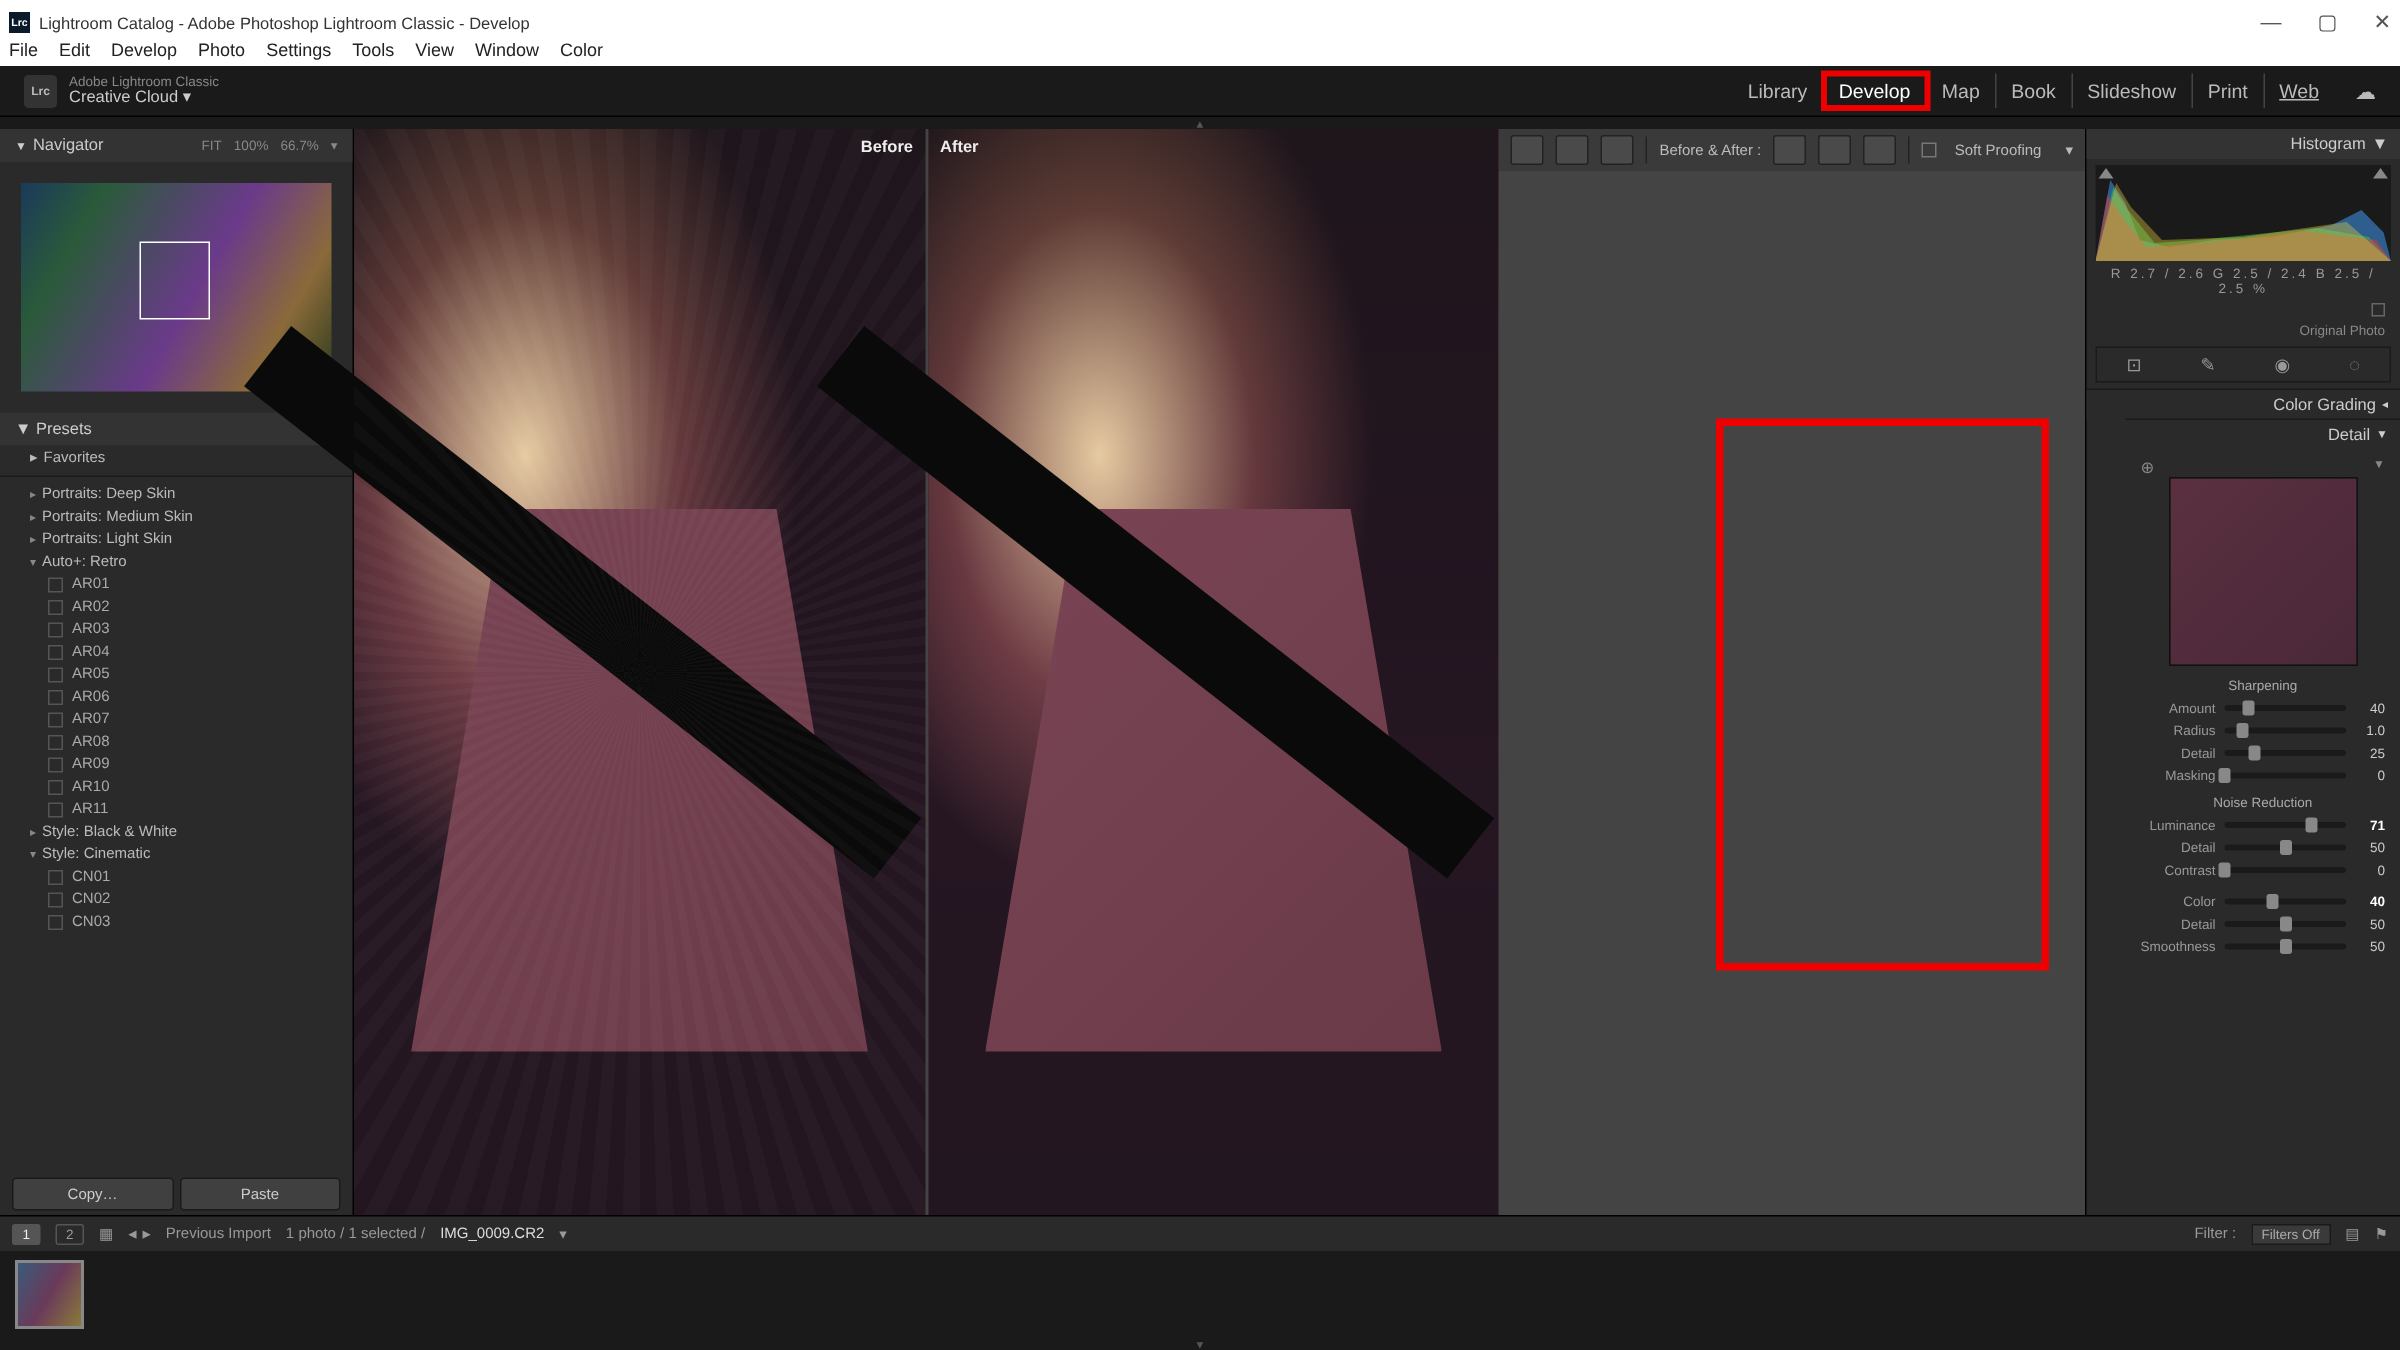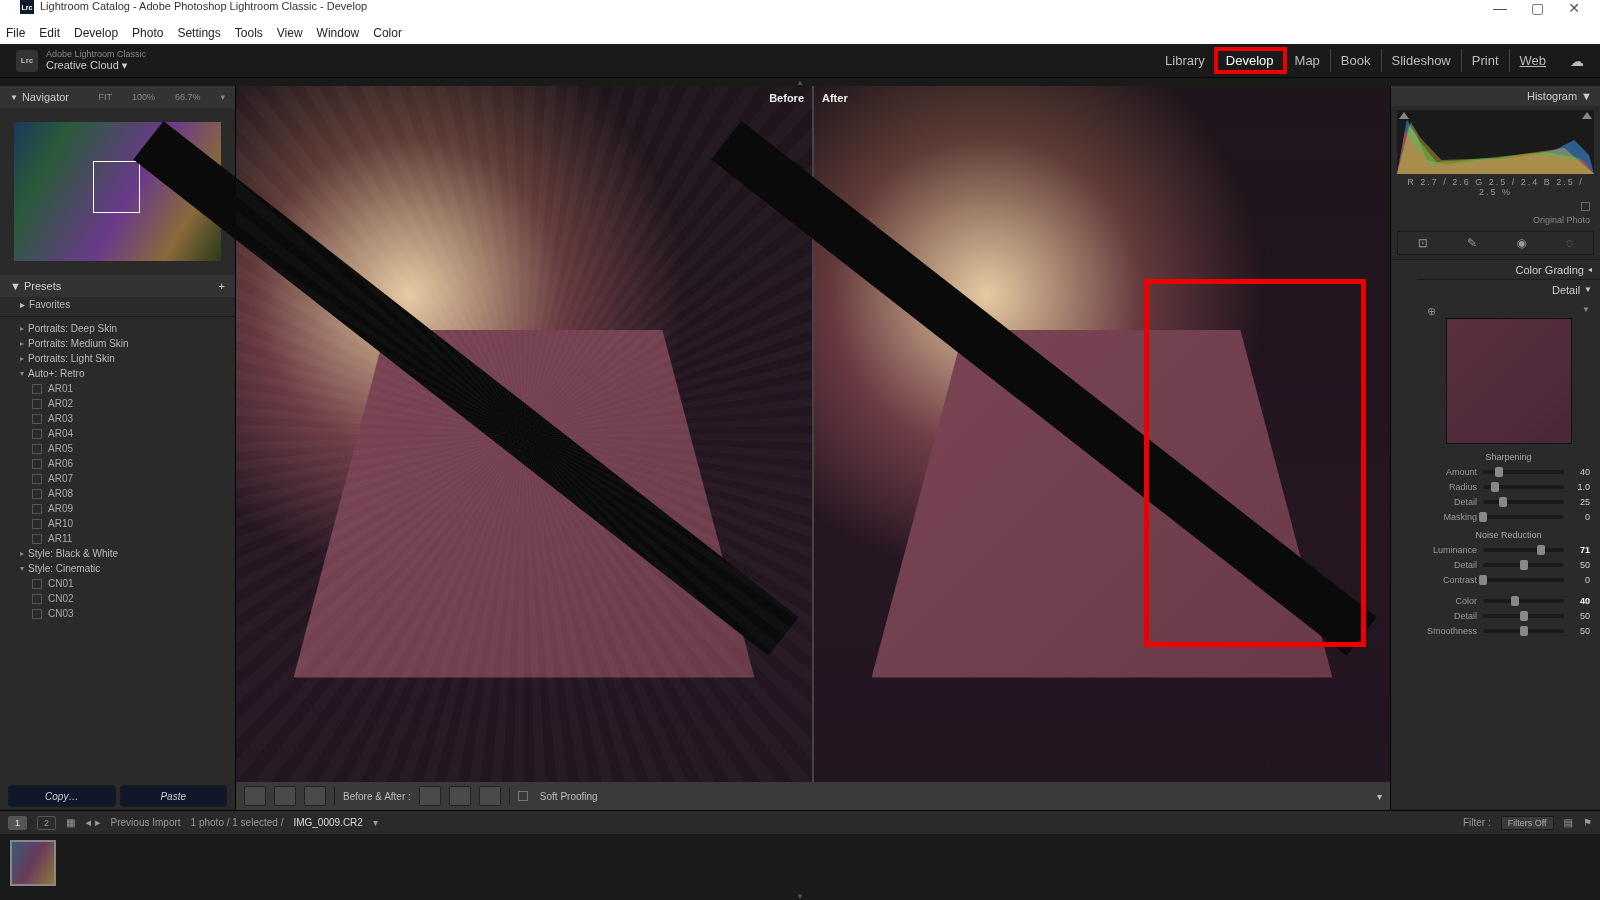--- a/index.html
+++ b/index.html
@@ -1,18 +1,18 @@
 <!DOCTYPE html>
 <html><head>
 <meta charset="utf-8">
 <style>
 * { margin: 0; padding: 0; box-sizing: border-box; font-family: "Segoe UI", Arial, sans-serif; }
 body { background: #fff; width: 1600px; height: 900px; overflow: hidden; user-select: none; }
 
-.titlebar { height: 22px; background: #fff; display: flex; align-items: flex-start; padding: 0 20px; font-size: 11px; color: #333; }
+.titlebar { height: 22px; background: #fff; display: flex; align-items: flex-end; padding: 0 6px; font-size: 11px; color: #333; }
 .titlebar .icon { width: 14px; height: 14px; background: #0a1a2a; margin-right: 6px; display: flex; align-items: center; justify-content: center; font-size: 7px; font-weight: bold; color: #fff; }
 .titlebar .winctrls { margin-left: auto; display: flex; gap: 24px; font-size: 14px; color: #555; }
 
 .menubar { height: 22px; background: #fff; display: flex; align-items: center; padding: 0 6px; gap: 14px; font-size: 12px; color: #222; }
 
 .app { background: #111; height: 856px; display: flex; flex-direction: column; color: #aaa; }
 
 .header { height: 34px; background: #1a1a1a; display: flex; align-items: center; padding: 0 16px; border-bottom: 1px solid #000; }
 .header .logo { width: 22px; height: 22px; background: #333; border-radius: 3px; display:flex; align-items:center; justify-content:center; font-size: 8px; color:#bbb; font-weight:bold; }
 .header .brand { margin-left: 8px; font-size: 9px; color:#888; line-height: 1.1; }
@@ -25,35 +25,35 @@
 .hi-develop { outline: 4px solid #e00; outline-offset: -2px; padding: 4px 12px; }
 
 .collapse-bar { height: 8px; background: #1a1a1a; display:flex; justify-content:center; align-items:center; }
 .collapse-bar span { color:#555; font-size: 9px; }
 
 .content { flex: 1; display: flex; min-height: 0; }
 
 .leftpanel { width: 236px; background: #2a2a2a; display:flex; flex-direction:column; border-right: 1px solid #000; }
 .panel-head { height: 22px; background: #333; display:flex; align-items:center; padding: 0 10px; font-size: 11px; color:#ccc; }
 .panel-head .tri { margin-right: 4px; font-size:8px; }
-.panel-head .zooms { margin-left:auto; display:flex; gap:20px; font-size:9px; color:#888; }
+.panel-head .zooms { margin-left:auto; display:flex; gap:8px; font-size:9px; color:#888; }
 .navthumb { height: 167px; padding: 14px 14px; }
 .navthumb .thumb { width: 100%; height: 100%; background: linear-gradient(120deg, #1a3a5a 0%, #2a5a3a 20%, #6a3a8a 55%, #8a6a3a 80%, #2a3a1a 100%); position:relative; }
 .navthumb .thumb::after { content:""; position:absolute; top:28%; left:38%; width:22%; height:36%; border:1px solid #fff; }
 .presets-head { height: 22px; background: #333; display:flex; align-items:center; padding: 0 10px; font-size: 11px; color:#ccc; justify-content:space-between; }
 .presets-list { flex:1; overflow:auto; font-size: 10px; }
 .pl-item { padding: 2px 10px 2px 32px; color:#aaa; display:flex; align-items:center; gap:6px; cursor:pointer; }
 .pl-group { padding: 2px 10px 2px 20px; color:#bbb; display:flex; align-items:center; gap:4px; cursor:pointer; }
 .pl-group .arr, .pl-item .sq { font-size: 8px; color:#888; }
 .pl-item .sq { width:10px; height:10px; border:1px solid #555; display:inline-block; }
 .pl-fav { padding: 2px 10px 2px 20px; color:#bbb; display:flex; align-items:center; gap:4px; border-bottom: 1px solid #1a1a1a; margin-bottom:4px; padding-bottom:6px; }
 .lp-buttons { height: 28px; display:flex; gap:4px; padding: 3px 8px; }
-.lp-buttons button { flex:1; background:#0f172a; border:1px solid #1a1a1a; border-radius:3px; color:#ccc; font-size:10px; cursor:pointer;font-style:italic; }
-
-.center { flex: 1; background:#444; display:flex; flex-direction:column;justify-content:center; }
+.lp-buttons button { flex:1; background:#404040; border:1px solid #1a1a1a; border-radius:3px; color:#ccc; font-size:10px; cursor:pointer; }
+
+.center { flex: 1; background:#444; display:flex; flex-direction:row;justify-content:center; }
 .canvas { flex:1; display:flex; gap:2px; position:relative; }
 .photo { flex:1; background: radial-gradient(ellipse 60% 50% at 30% 30%, rgba(255,230,180,0.85) 0%, rgba(160,110,90,0.2) 45%, rgba(20,15,25,0.8) 80%), linear-gradient(180deg, #4a3028 0%, #5a2a3a 40%, #6a3545 60%, #5a3040 100%); position:relative; }
 .photo.before::after { content:""; position:absolute; inset:0; background: repeating-conic-gradient(rgba(255,255,255,0.06) 0% 0.5%, transparent 0.5% 1%); opacity:0.4; }
 .photo .strap { position:absolute; top:40%; right:-10%; width:140%; height:7%; background:#0a0a0a; transform: rotate(38deg); }
 .photo .collar { position:absolute; top:35%; left:10%; width:80%; height:50%; background: linear-gradient(135deg, #7a4555 0%, #6a3a48 100%); clip-path: polygon(20% 0%, 80% 0%, 100% 100%, 0% 100%); }
 .balabel { position:absolute; top:6px; right:8px; font-size:11px; color:#eee; font-weight:600; }
 .balabel.after { left:8px; right:auto; }
 .toolbar { height: 28px; background:#3a3a3a; display:flex; align-items:center; padding: 0 8px; gap:8px; font-size:10px; color:#bbb; }
 .toolbar .tbtn { width:22px; height:20px; background:#4a4a4a; border:1px solid #222; border-radius:2px; cursor:pointer; }
 .toolbar .divv { width:1px; height:18px; background:#222; }

